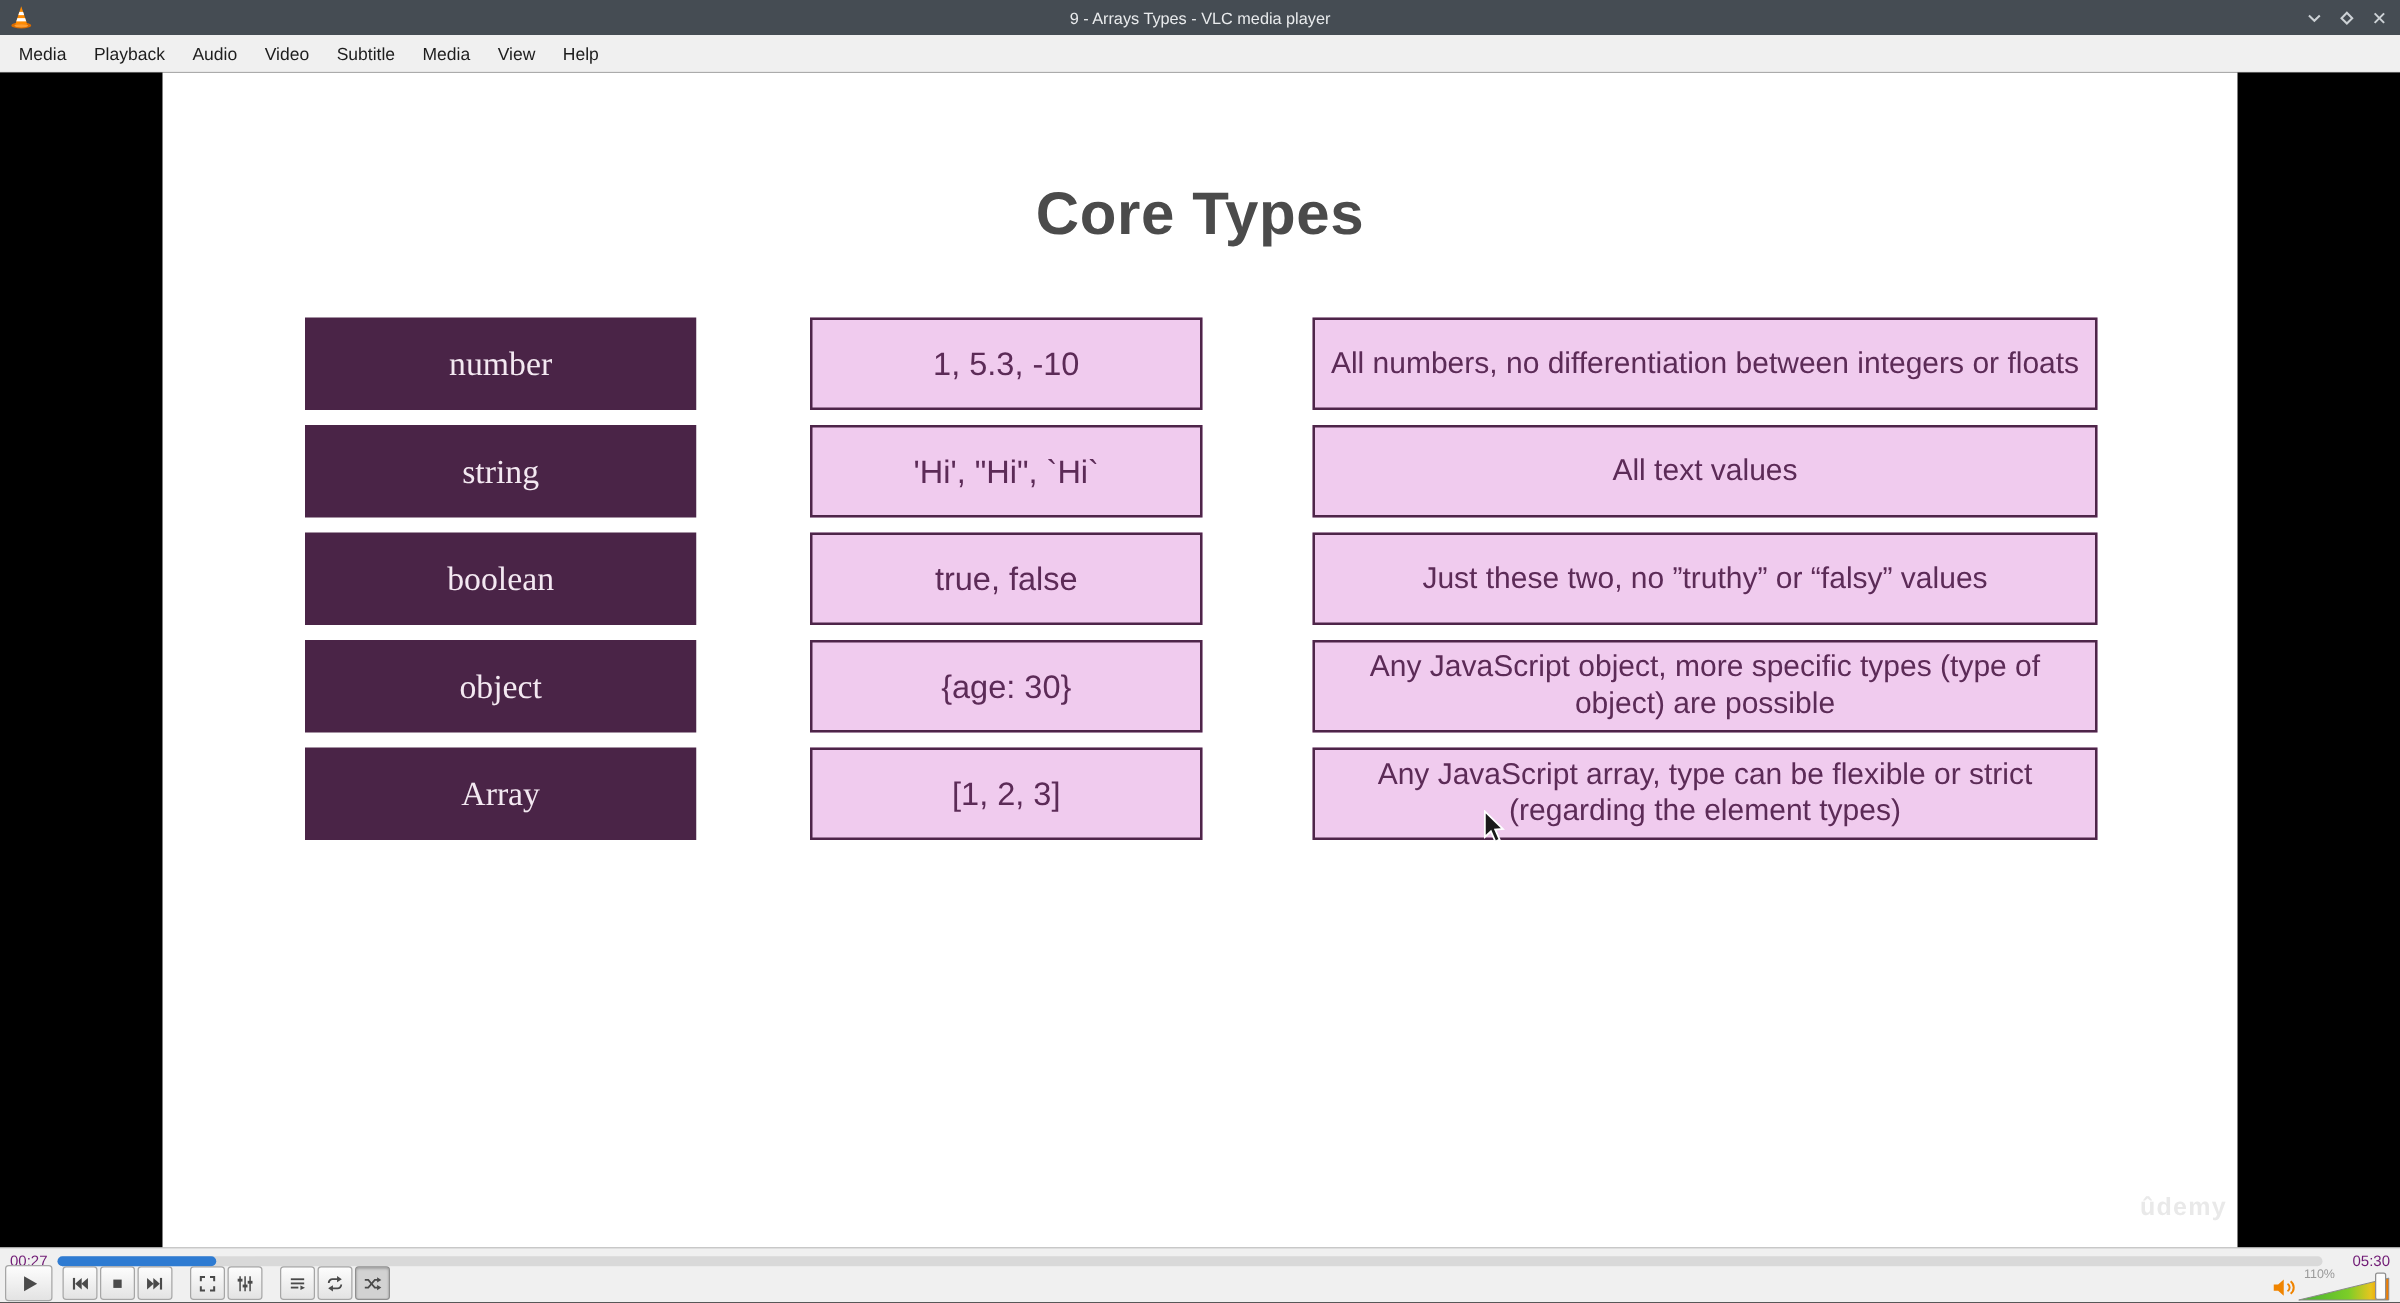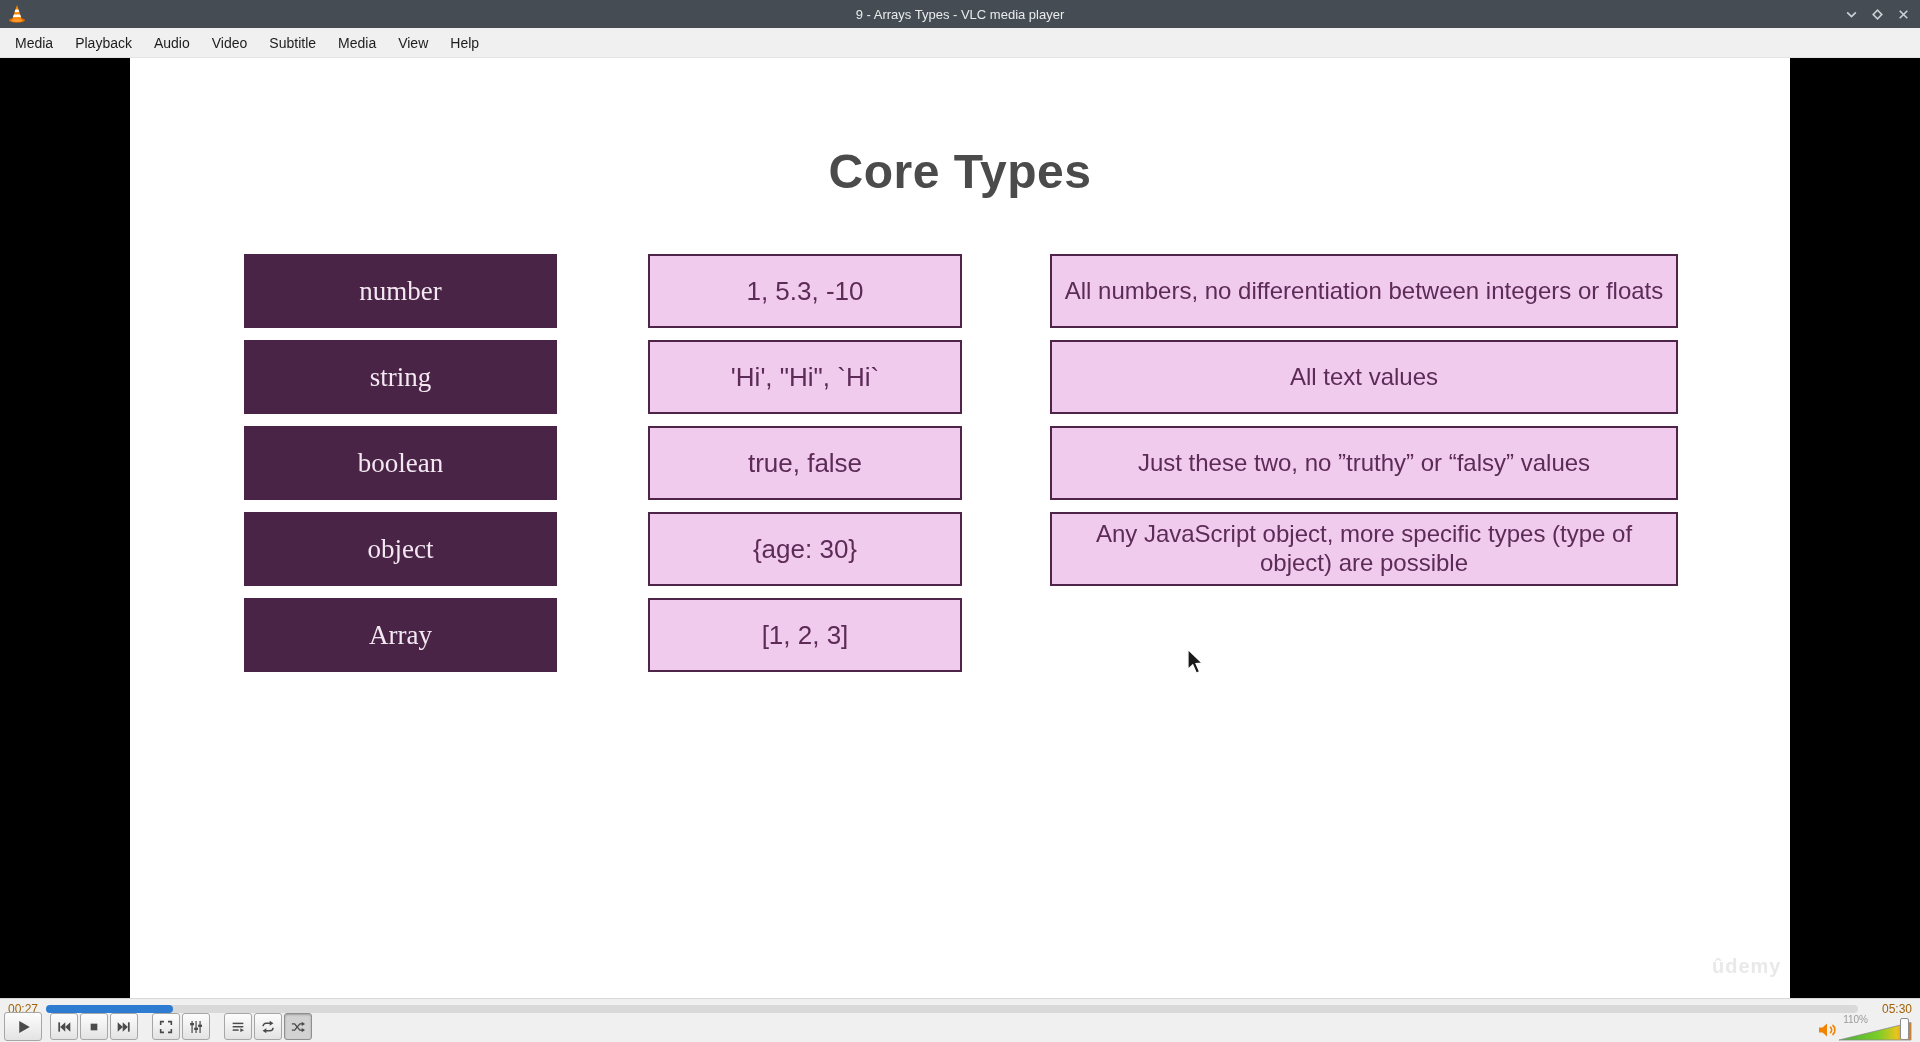--- a/index.html
+++ b/index.html
@@ -63,21 +63,21 @@
     color:#e9e9e9; letter-spacing:1px;
   }
 
   .cursor { position:absolute; left:1186px; top:648px; z-index:50; }
 
   
   .bottombar {
     position:absolute; top:998px; left:0; width:100%; height:44px;
     background:#f0f0f0; border-top:1px solid #d7d7d7;
   }
-  .time { position:absolute; top:3px; font-size:12px; color:#a16207; }
+  .time { position:absolute; top:3px; font-size:12px; color:#701a75; }
   .time.elapsed { left:8px; }
   .time.total { right:8px; }
   .seek-track {
     position:absolute; left:46px; right:62px; top:6px; height:8px;
     background:#d9d9d9; border-radius:4px; cursor:pointer;
   }
   .seek-fill { height:100%; width:7%; background:#2e7bd2; border-radius:4px; }
 
   .controls { position:absolute; left:4px; top:13px; display:flex; align-items:center; }
   .ctl-btn {
@@ -175,20 +175,21 @@
         <div class="cell desc">Just these two, no ”truthy” or “falsy” values</div>
       </div>
       <div class="row" style="top:454px">
         <div class="cell type">object</div>
         <div class="cell example">{age: 30}</div>
         <div class="cell desc">Any JavaScript object, more specific types (type of object) are possible</div>
       </div>
       <div class="row" style="top:540px">
         <div class="cell type">Array</div>
         <div class="cell example">[1, 2, 3]</div>
+        <div class="cell desc">Any JavaScript array, type can be flexible or strict (regarding the element types)</div>
       </div>
 
       <div class="watermark">ûdemy</div>
     </div>
   </div>
 
   <span class="cursor">
     <svg width="18" height="27" viewBox="0 0 12 19">
       <path d="M1 0.8 L1 15.2 L4.4 12 L6.9 17.8 L9.3 16.7 L6.8 11 L11.2 10.7 Z" fill="#1a1a1a" stroke="#ffffff" stroke-width="1"></path>
     </svg>

